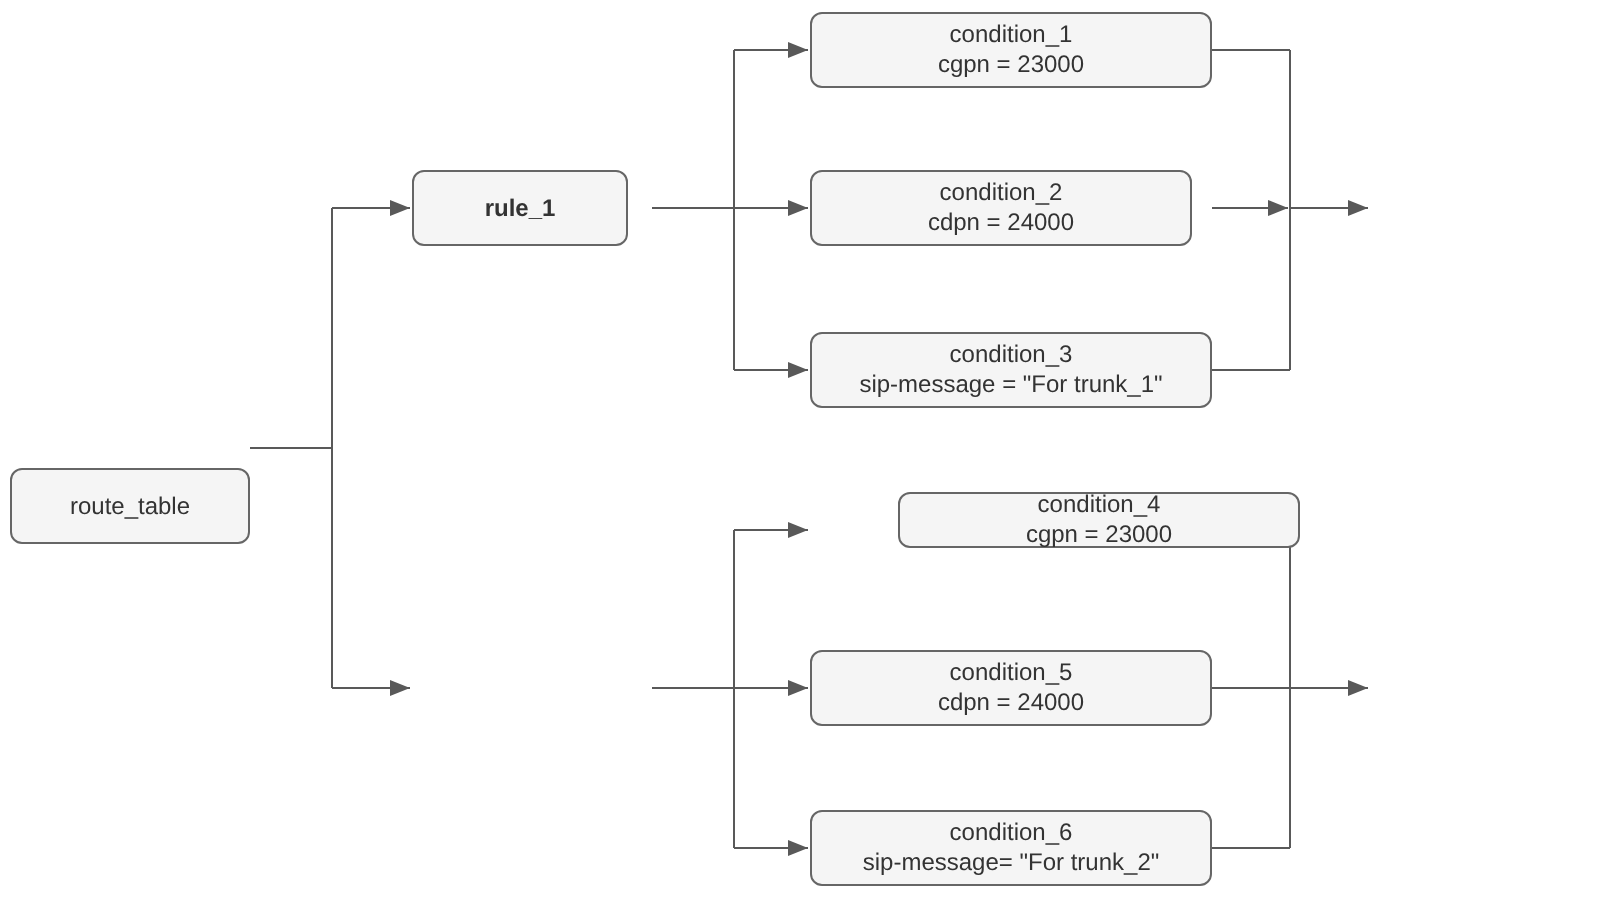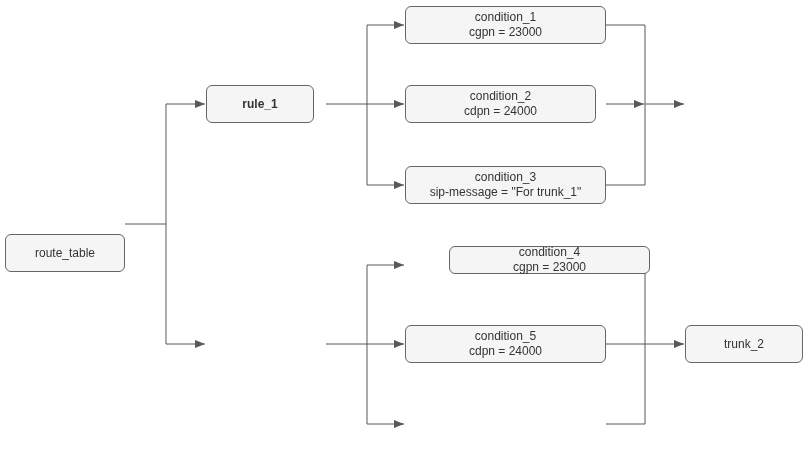--- a/index.html
+++ b/index.html
@@ -108,19 +108,20 @@
   <div class="node n-c4">
     <span>condition_4</span>
     <span>cgpn = 23000</span>
   </div>
 
   <div class="node n-c5">
     <span>condition_5</span>
     <span>cdpn = 24000</span>
   </div>
 
+  <div class="node n-c6">
+    <span>condition_6</span>
+    <span>sip-message= "For trunk_2"</span>
+  </div>
 
 
-  <div class="node n-trunk2">
-    <span>trunk_2</span>
-  </div>
 
 </div>
 
 </body></html>

